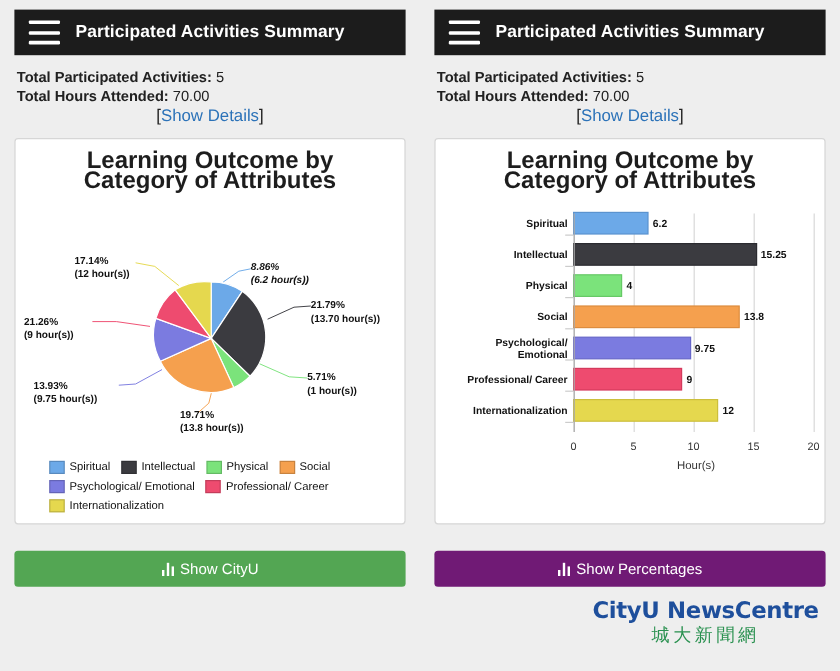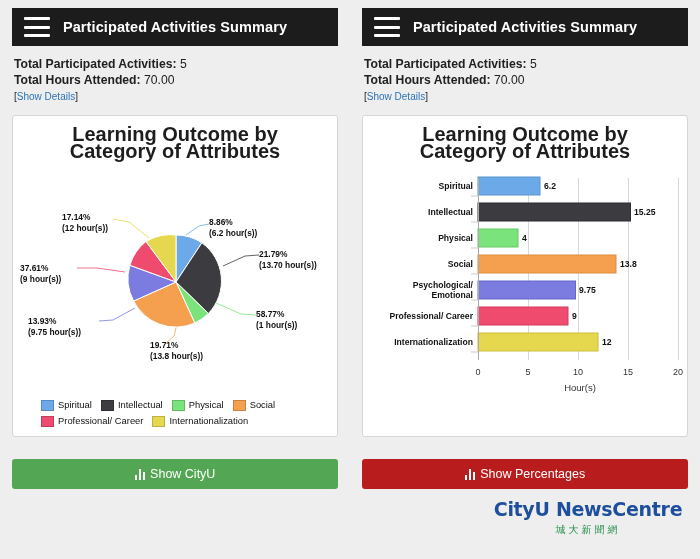--- a/index.html
+++ b/index.html
@@ -41,21 +41,21 @@
     padding-right:26px;
     letter-spacing:.1px;
     white-space:nowrap;
   }
 
   
   .summary{ padding:10px 14px 4px 14px; color:#212121; }
   .summary .line{ font-size:12.2px; line-height:16px; white-space:nowrap; }
   .summary .line b{ font-weight:bold; }
   .summary .line .val{ font-weight:normal; }
-  .details-line{ font-size:10px; line-height:17px; color:#222; }
+  .details-line{ font-size:14px; line-height:17px; color:#222;text-align:center; }
   .details-link{ color:#2b72b8; text-decoration:none; cursor:pointer; }
 
   
   .card{
     margin:6px 12px 0 12px;
     background:#ffffff;
     border:1px solid #d6d6d6;
     border-radius:3px;
     height:322px;
     position:relative;
@@ -108,21 +108,21 @@
     color:#ffffff;
     font-size:12.5px;
     font-family:"Liberation Sans", sans-serif;
     display:flex;
     align-items:center;
     justify-content:center;
     gap:5px;
     cursor:pointer;
   }
   .btn-green-dark{ background:#53a653; }
-  .btn-green-light{ background:#b91c1c; }
+  .btn-green-light{ background:#701a75; }
   .bars-icon{ display:inline-flex; align-items:flex-end; gap:1.5px; height:11px; }
   .bars-icon i{ display:block; width:2.5px; background:#fff; }
   .bars-icon i:nth-child(1){height:5px;}
   .bars-icon i:nth-child(2){height:11px;}
   .bars-icon i:nth-child(3){height:8px;}
 
   
   .footer-logo{
     position:absolute;
     right:12px;
@@ -132,21 +132,21 @@
   }
   .logo-en{
     font-family:"DejaVu Sans", sans-serif;
     font-weight:bold;
     font-size:19px;
     color:#1e4f9c;
     letter-spacing:-.3px;
     line-height:22px;
   }
   .logo-cn{
-    font-size:10px;
+    font-size:15px;
     color:#2a9150;
     letter-spacing:3px;
     line-height:19px;
   }
 </style>
 </head>
 <body>
 
 <div class="app">
 
@@ -200,42 +200,42 @@
             <path d="M163,122 L181.8,163.0 A47,47 0 0,1 120.6,141.0 Z" fill="#F5A04E"></path>
 
             <path d="M163,122 L120.6,141.0 A47,47 0 0,1 116.9,105.3 Z" fill="#7B7BE0"></path>
 
             <path d="M163,122 L116.9,105.3 A47,47 0 0,1 133.0,81.5 Z" fill="#EE4B6F"></path>
 
             <path d="M163,122 L133.0,81.5 A47,47 0 0,1 163,75 Z" fill="#E5D84E"></path>
           </g>
         </svg>
 
-        <div class="pie-label" style="left:196px; top:57px;">
+        <div class="pie-label" style="left:196px; top:57px;font-style:italic;">
           <div>8.86%</div>
           <div>(6.2 hour(s))</div>
         </div>
         <div class="pie-label" style="left:246px; top:89px;">
           <div>21.79%</div>
           <div>(13.70 hour(s))</div>
         </div>
         <div class="pie-label" style="left:243px; top:149px;">
-          <div>58.77%</div>
+          <div>5.71%</div>
           <div>(1 hour(s))</div>
         </div>
         <div class="pie-label" style="left:137px; top:180px;">
           <div>19.71%</div>
           <div>(13.8 hour(s))</div>
         </div>
         <div class="pie-label" style="left:15px; top:156px;">
           <div>13.93%</div>
           <div>(9.75 hour(s))</div>
         </div>
         <div class="pie-label" style="left:7px; top:103px;">
-          <div>37.61%</div>
+          <div>21.26%</div>
           <div>(9 hour(s))</div>
         </div>
         <div class="pie-label" style="left:49px; top:52px;">
           <div>17.14%</div>
           <div>(12 hour(s))</div>
         </div>
       </div>
 
       <div class="legend">
         <div class="legend-item">
@@ -246,20 +246,24 @@
           <span class="legend-swatch" style="background:#3b3b40"></span>
           <span>Intellectual</span>
         </div>
         <div class="legend-item">
           <span class="legend-swatch" style="background:#7BE37B"></span>
           <span>Physical</span>
         </div>
         <div class="legend-item">
           <span class="legend-swatch" style="background:#F5A04E"></span>
           <span>Social</span>
+        </div>
+        <div class="legend-item">
+          <span class="legend-swatch" style="background:#7B7BE0"></span>
+          <span>Psychological/ Emotional</span>
         </div>
         <div class="legend-item">
           <span class="legend-swatch" style="background:#EE4B6F"></span>
           <span>Professional/ Career</span>
         </div>
         <div class="legend-item">
           <span class="legend-swatch" style="background:#E5D84E"></span>
           <span>Internationalization</span>
         </div>
       </div>

